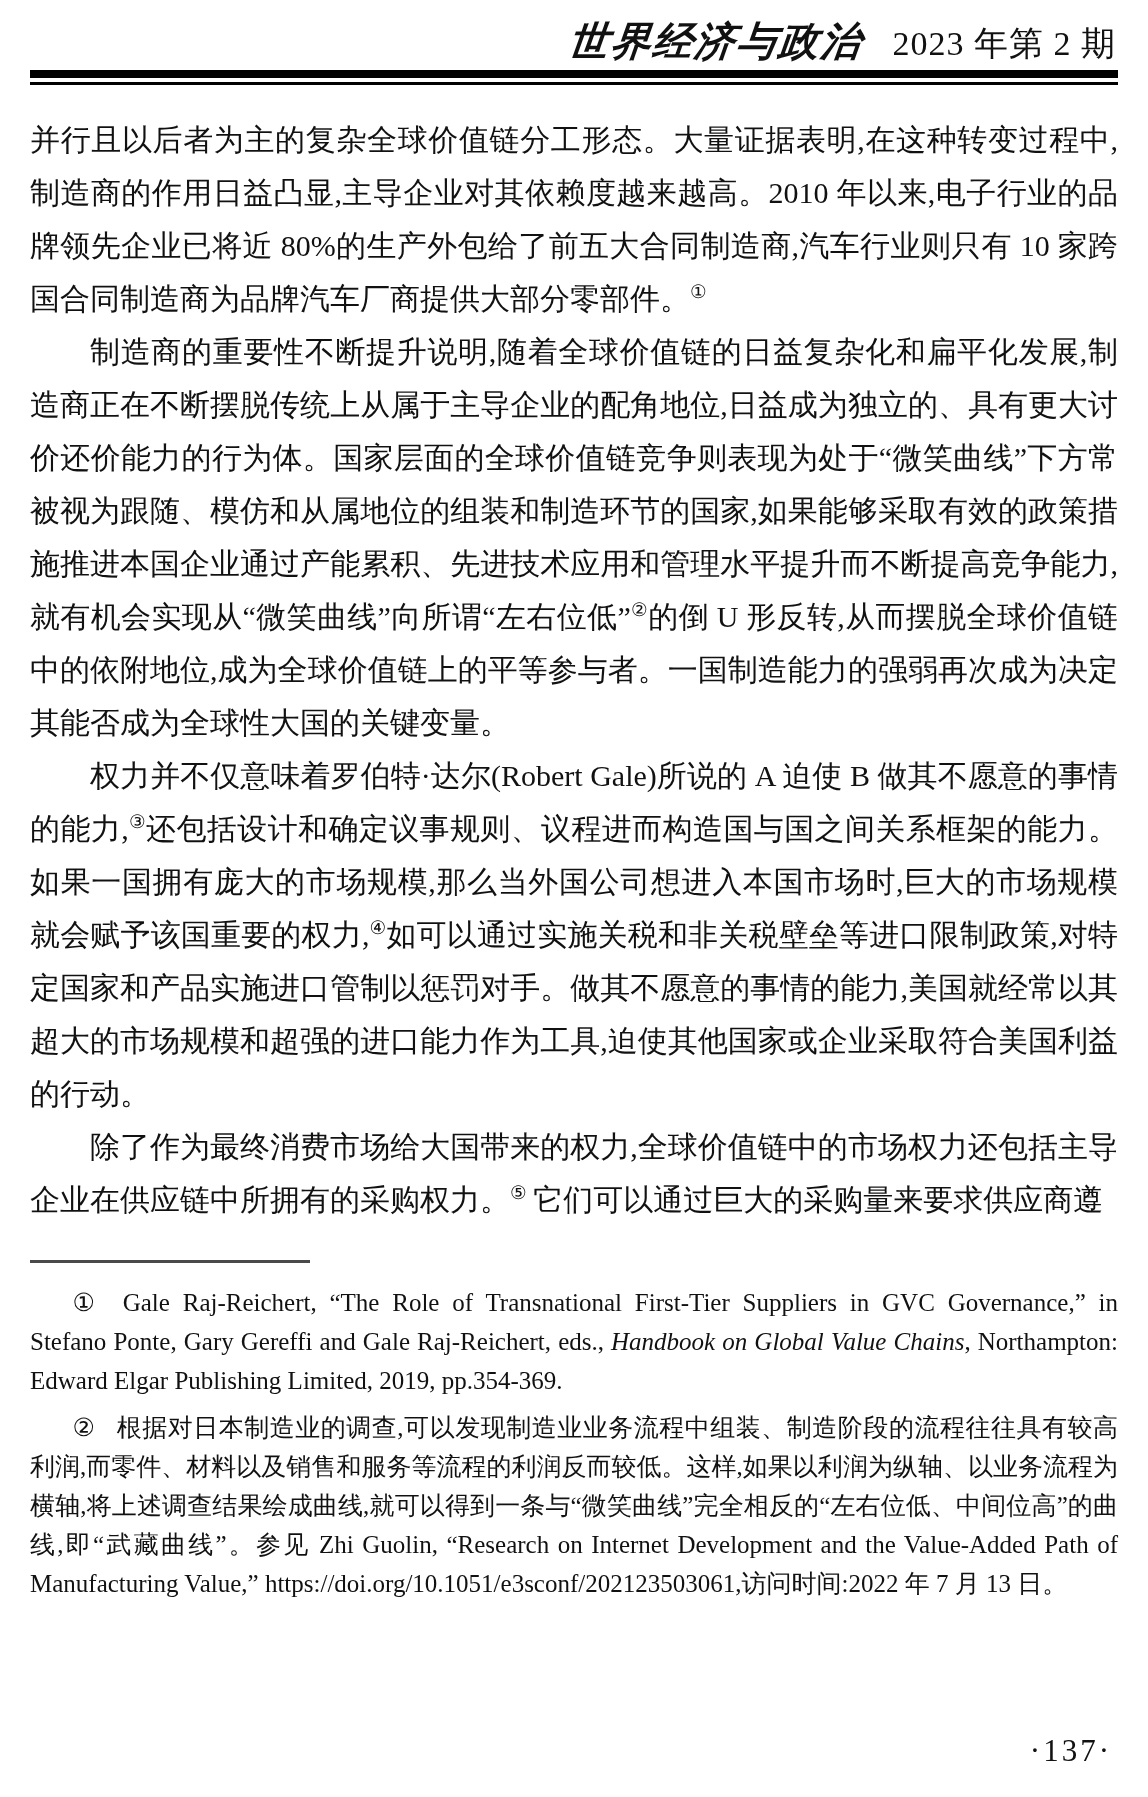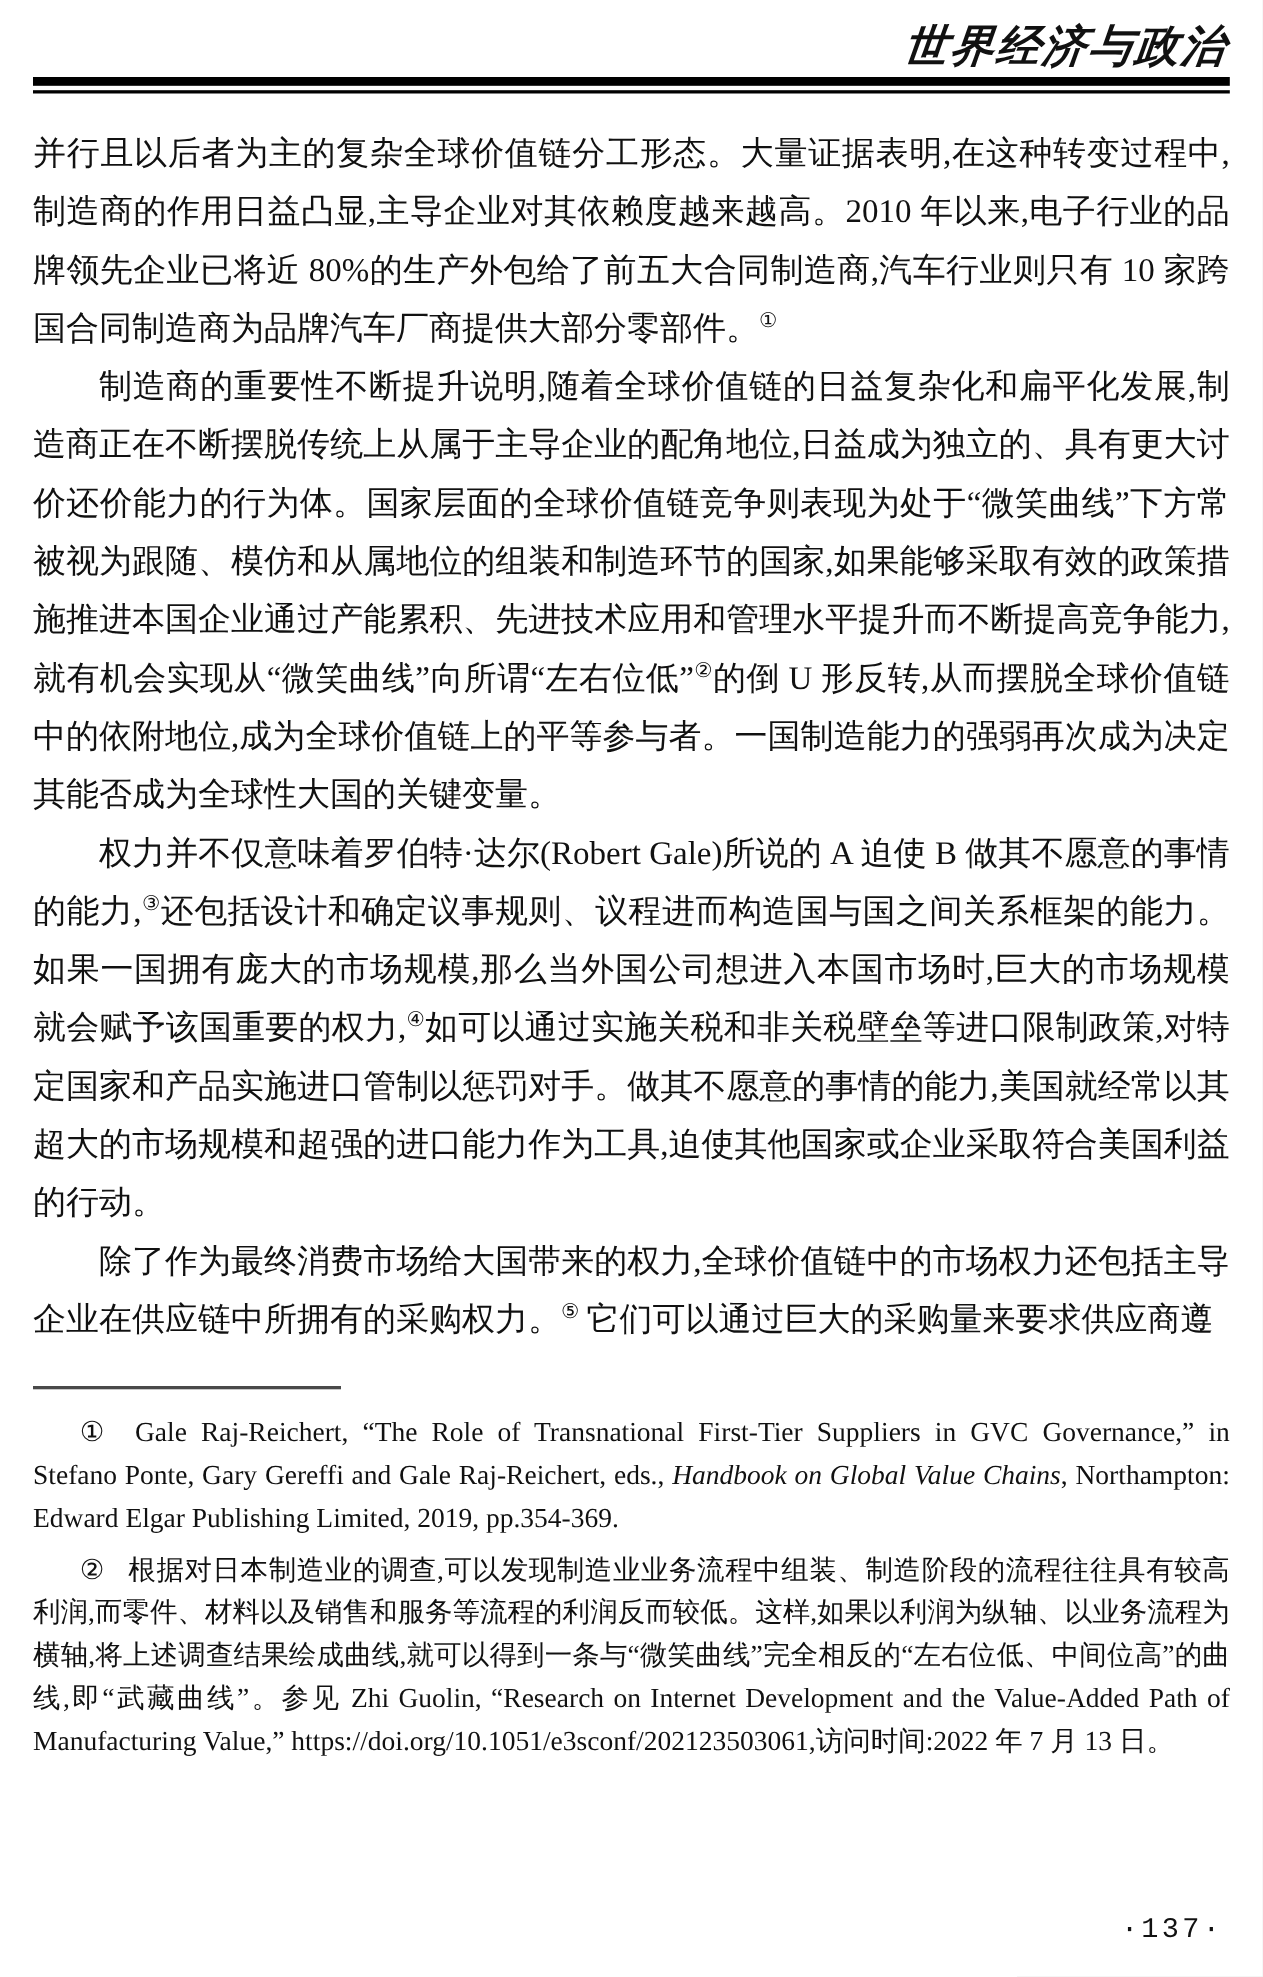--- a/index.html
+++ b/index.html
@@ -67,32 +67,32 @@
     margin-bottom: 20px;
   }
   .footnote { margin: 0 0 8px 0; text-indent: 1.7em; }
   .footnote:last-child { margin-bottom: 0; }
   .fn-marker { margin-right: 0.85em; }
   .footnote i { font-style: italic; margin-top: 13px; }
   .page-number {
     position: absolute;
     right: 36px;
     bottom: 28px;
-    font-size: 26px;
+    font-size: 31px;
     letter-spacing: 3px;
-    font-family: Liberation Mono, monospace;
   }
 </style>
 </head>
 <body>
 
 <div class="page">
 
   <div class="header">
     <span class="journal-title">世界经济与政治</span>
+      <span class="issue">2023 年第 2 期</span>
   </div>
 
   <div class="header-rule"></div>
 
   <div class="body-text">
     <p class="para"><span>并行且以后者为主的复杂全球价值链分工形态。大量证据表明,在这种转变过程中,制造商的作用日益凸显,主导企业对其依赖度越来越高。2010 年以来,电子行业的品牌领先企业已将近 80%的生产外包给了前五大合同制造商,汽车行业则只有 10 家跨国合同制造商为品牌汽车厂商提供大部分零部件。</span><sup class="fnref">①</sup></p>
 
     <p class="para indent"><span>制造商的重要性不断提升说明,随着全球价值链的日益复杂化和扁平化发展,制造商正在不断摆脱传统上从属于主导企业的配角地位,日益成为独立的、具有更大讨价还价能力的行为体。国家层面的全球价值链竞争则表现为处于“微笑曲线”下方常被视为跟随、模仿和从属地位的组装和制造环节的国家,如果能够采取有效的政策措施推进本国企业通过产能累积、先进技术应用和管理水平提升而不断提高竞争能力,就有机会实现从“微笑曲线”向所谓“左右位低”</span><sup class="fnref">②</sup><span>的倒 U 形反转,从而摆脱全球价值链中的依附地位,成为全球价值链上的平等参与者。一国制造能力的强弱再次成为决定其能否成为全球性大国的关键变量。</span></p>
 
 

